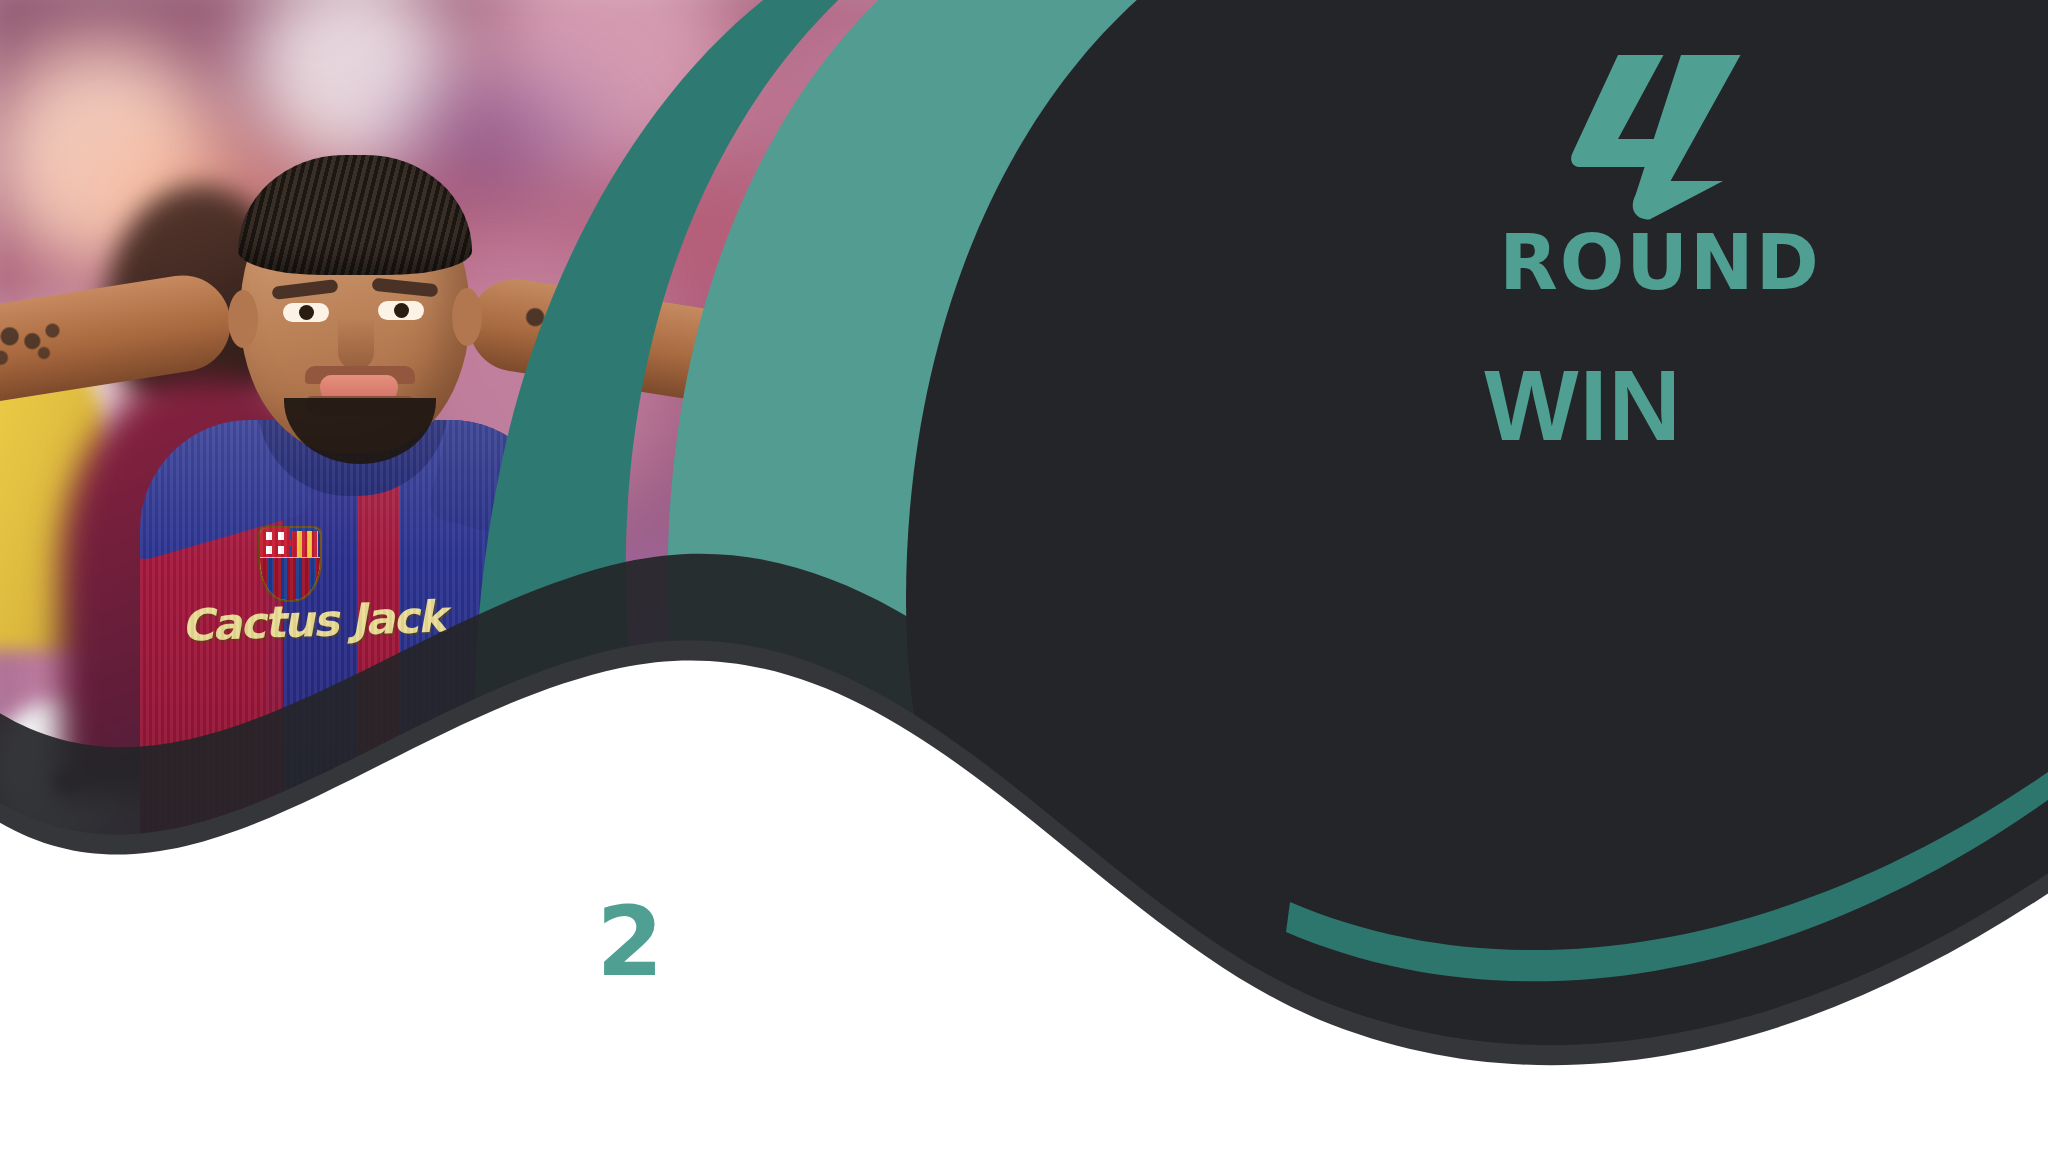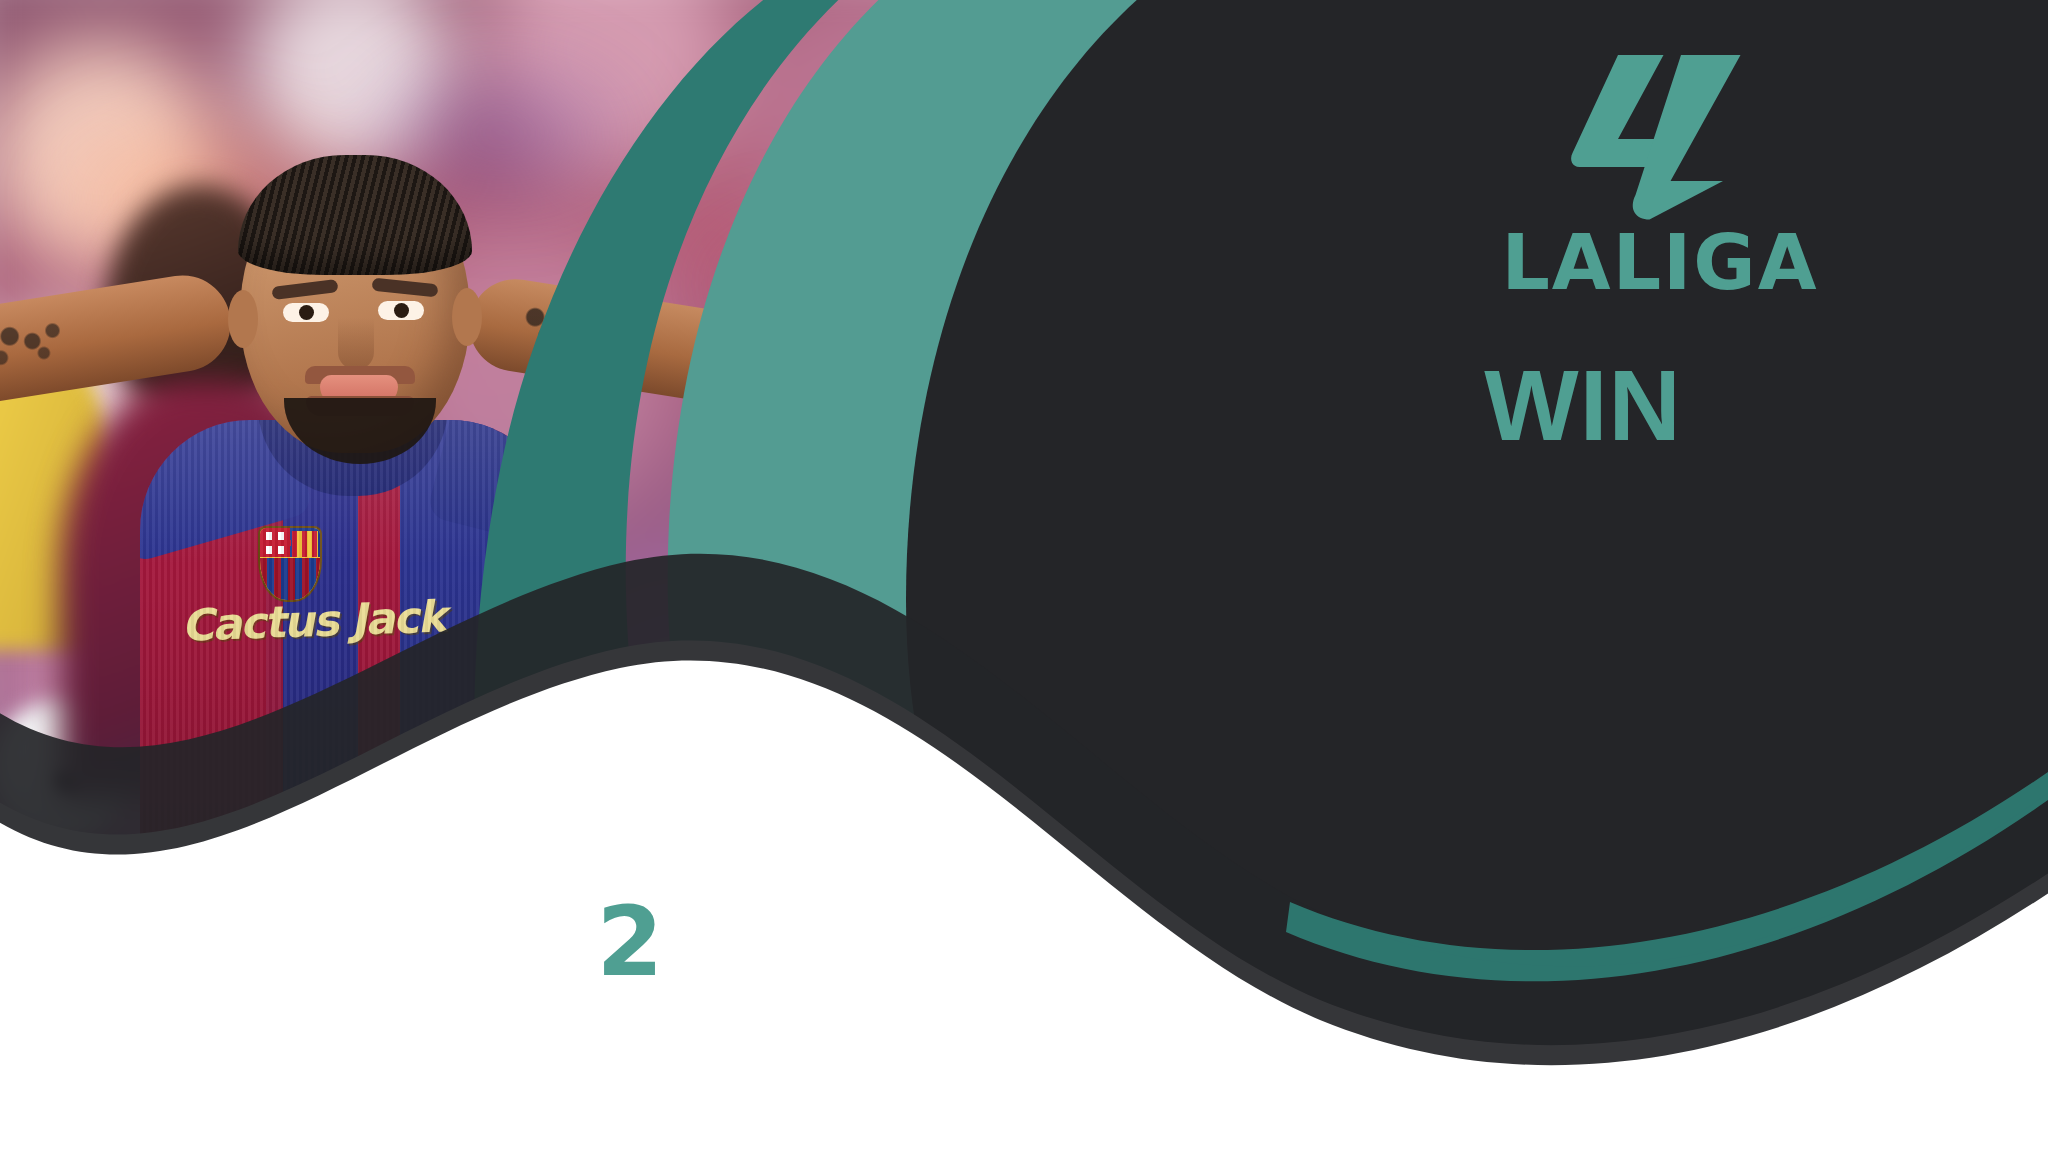--- a/index.html
+++ b/index.html
@@ -351,21 +351,21 @@
              C 1520 1000, 1800 944, 2048 772
              L 2048 800
              C 1800 976, 1520 1032, 1286 932 Z" fill="#2E7A72" fill-opacity="0.95"></path>
   </svg>
 
   <div class="laliga-wrap">
     <svg class="laliga-mark" width="210" height="175" viewBox="0 0 120 100" aria-hidden="true">
       <path d="M36 4 H62 L36 52 H58 L52 68 H14 C10 68 8 64 10 60 Z" fill="#4F9F92"></path>
       <path d="M72 4 H106 L66 76 H96 L54 98 C46 98 42 92 46 84 Z" fill="#4F9F92"></path>
     </svg>
-    <span class="laliga-word">LALIGA</span>
+    <span class="laliga-word">ROUND</span>
   </div>
 
   <div class="headline">
     <span class="l1">WIN</span>
   </div>
 
   <div class="round-wrap">
     <span class="r2">2</span>
   </div>
 

